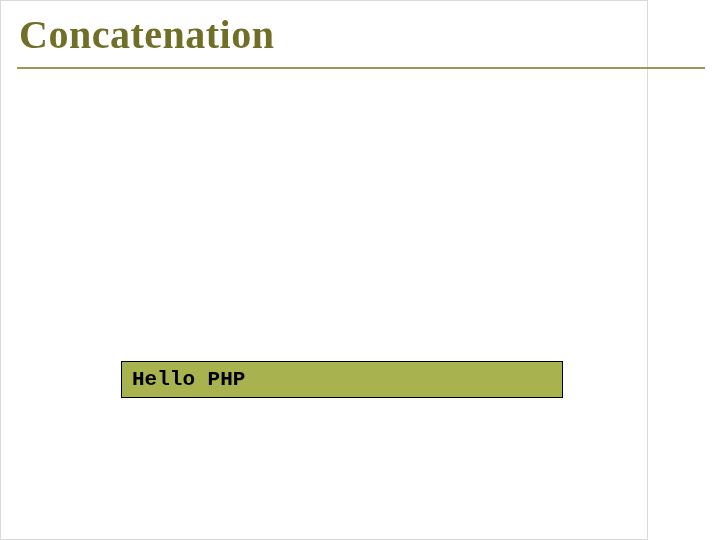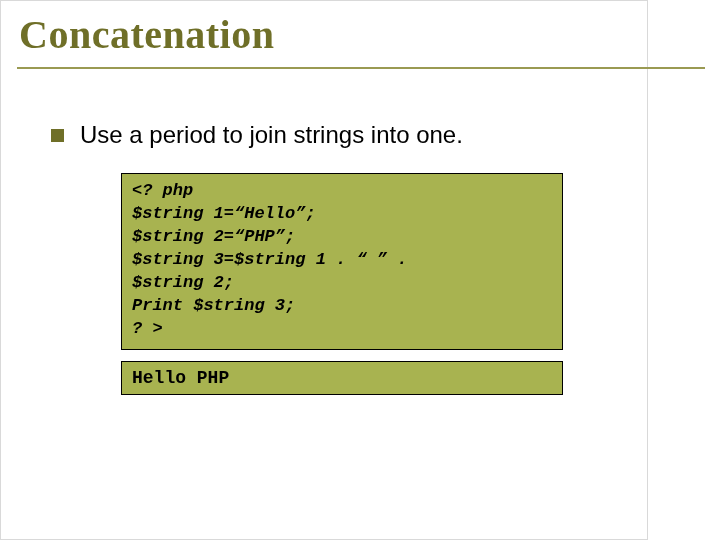--- a/index.html
+++ b/index.html
@@ -76,41 +76,30 @@
     position: absolute;
     left: 120px;
     top: 360px;
     width: 442px;
     box-sizing: border-box;
     background: #a8b350;
     border: 1px solid #000000;
     padding: 6px 10px;
     font-family: "Courier New", Courier, monospace;
     font-weight: bold;
-    font-size: 18px;
+    font-size: 21px;
     color: #000000;
   }
 </style>
 </head>
 <body>
 
 <div class="slide">
 
   <div class="title">Concatenation</div>
 
   <div class="rule"></div>
 
-  <div class="bullet-row">
-    <div class="bullet-icon"></div>
-    <div class="bullet-text">Use a period to join strings into one.</div>
-  </div>
 
-  <div class="code-box"><span>&lt;? php</span>
-<span>$string 1=“Hello”;</span>
-<span>$string 2=“PHP”;</span>
-<span>$string 3=$string 1 . “ ” .</span>
-<span>$string 2;</span>
-<span>Print $string 3;</span>
-<span>? &gt;</span></div>
 
   <div class="output-box">Hello PHP</div>
 
 </div>
 
 </body></html>

